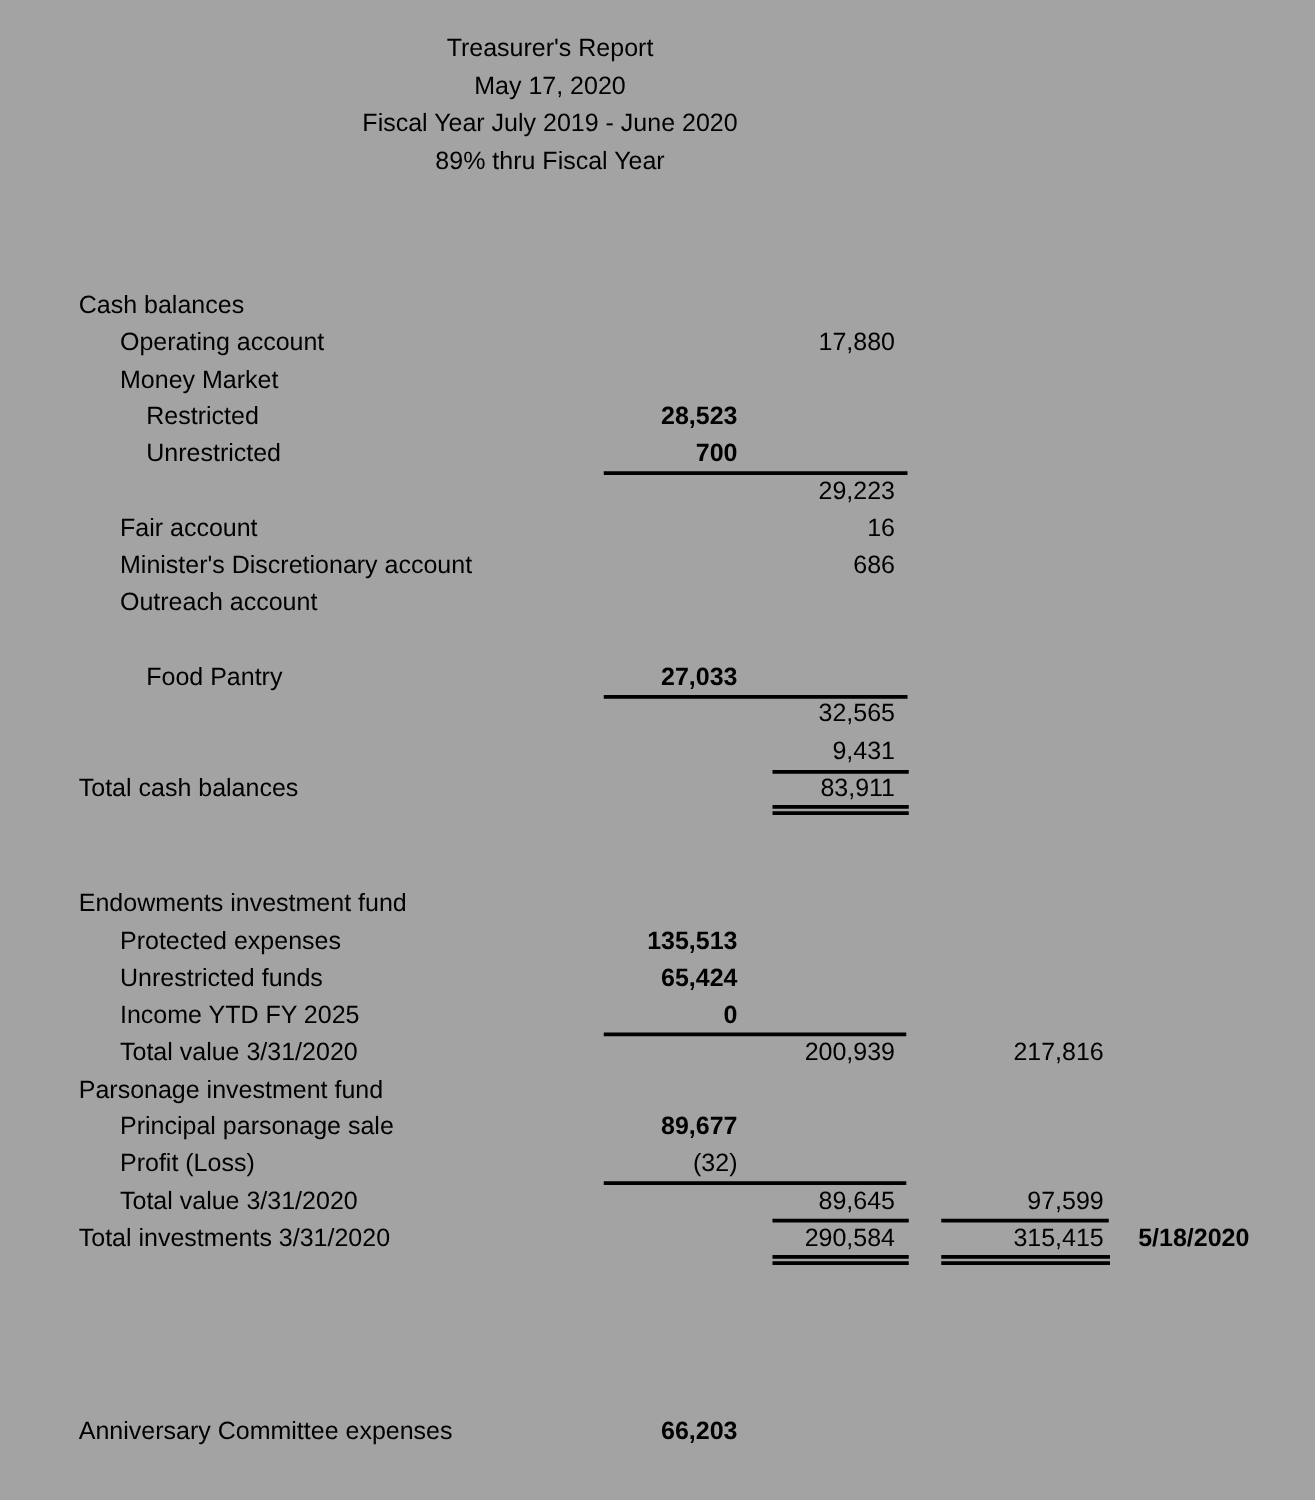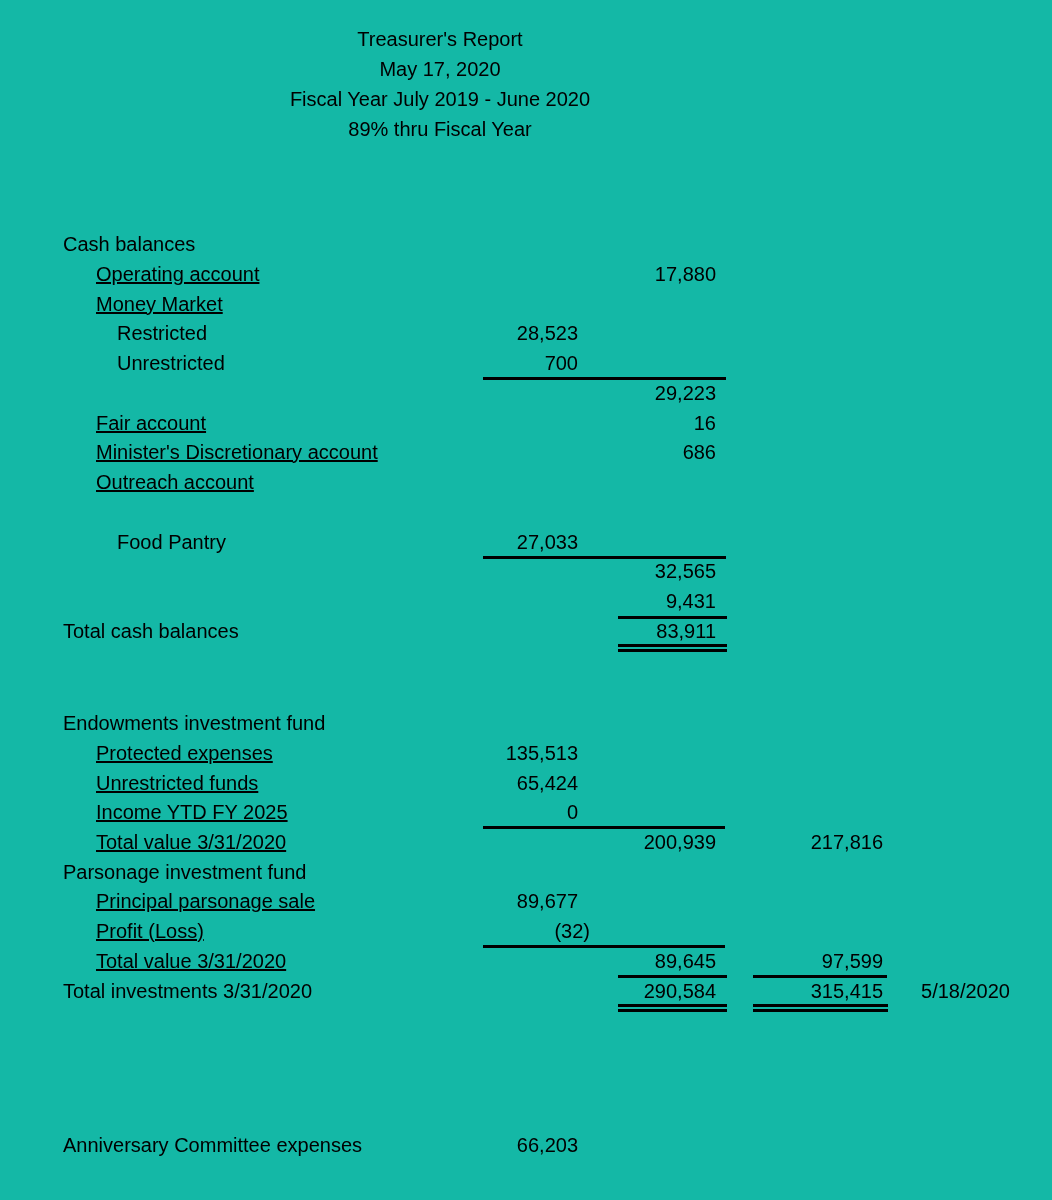--- a/index.html
+++ b/index.html
@@ -4,21 +4,21 @@
 <style>
   html, body {
     margin: 0;
     padding: 0;
     background: #ffffff;
   }
   #page {
     position: relative;
     width: 1052px;
     height: 1200px;
-    background: #14b8a6;
+    background: #a3a3a3;
     font-family: "Liberation Sans", sans-serif;
     font-size: 20px;
     color: #000000;
     overflow: hidden;
   }
   
   .title-block {
     position: absolute;
     top: 24px;
     left: 0;
@@ -30,28 +30,28 @@
   .r {
     position: absolute;
     left: 0;
     width: 1052px;
     height: 26px;
     line-height: 24px;
     white-space: nowrap;
   }
   .lbl { position: absolute; top: 0; white-space: nowrap; }
   .i0 { left: 63px; }
-  .i1 { left: 96px; text-decoration: underline; }
+  .i1 { left: 96px; }
   .i2 { left: 117px; }
   .num { position: absolute; top: 0; text-align: right; }
-  .c1  { left: 420px; width: 158px; }  
+  .c1  { left: 432px; width: 158px; font-weight: bold; }  
   .c1p { left: 420px; width: 170px; }  
   .c2  { left: 560px; width: 156px; }  
   .c3  { left: 748px; width: 135px; }  
-  .c4  { left: 900px; width: 110px; text-align: right; }
+  .c4  { left: 900px; width: 110px; text-align: center; font-weight: bold; }
   
   .rule {
     position: absolute;
     height: 0;
     border-top: 3px solid #000000;
   }
   .rule-dbl {
     position: absolute;
     height: 2px;
     border-top: 3px solid #000000;

